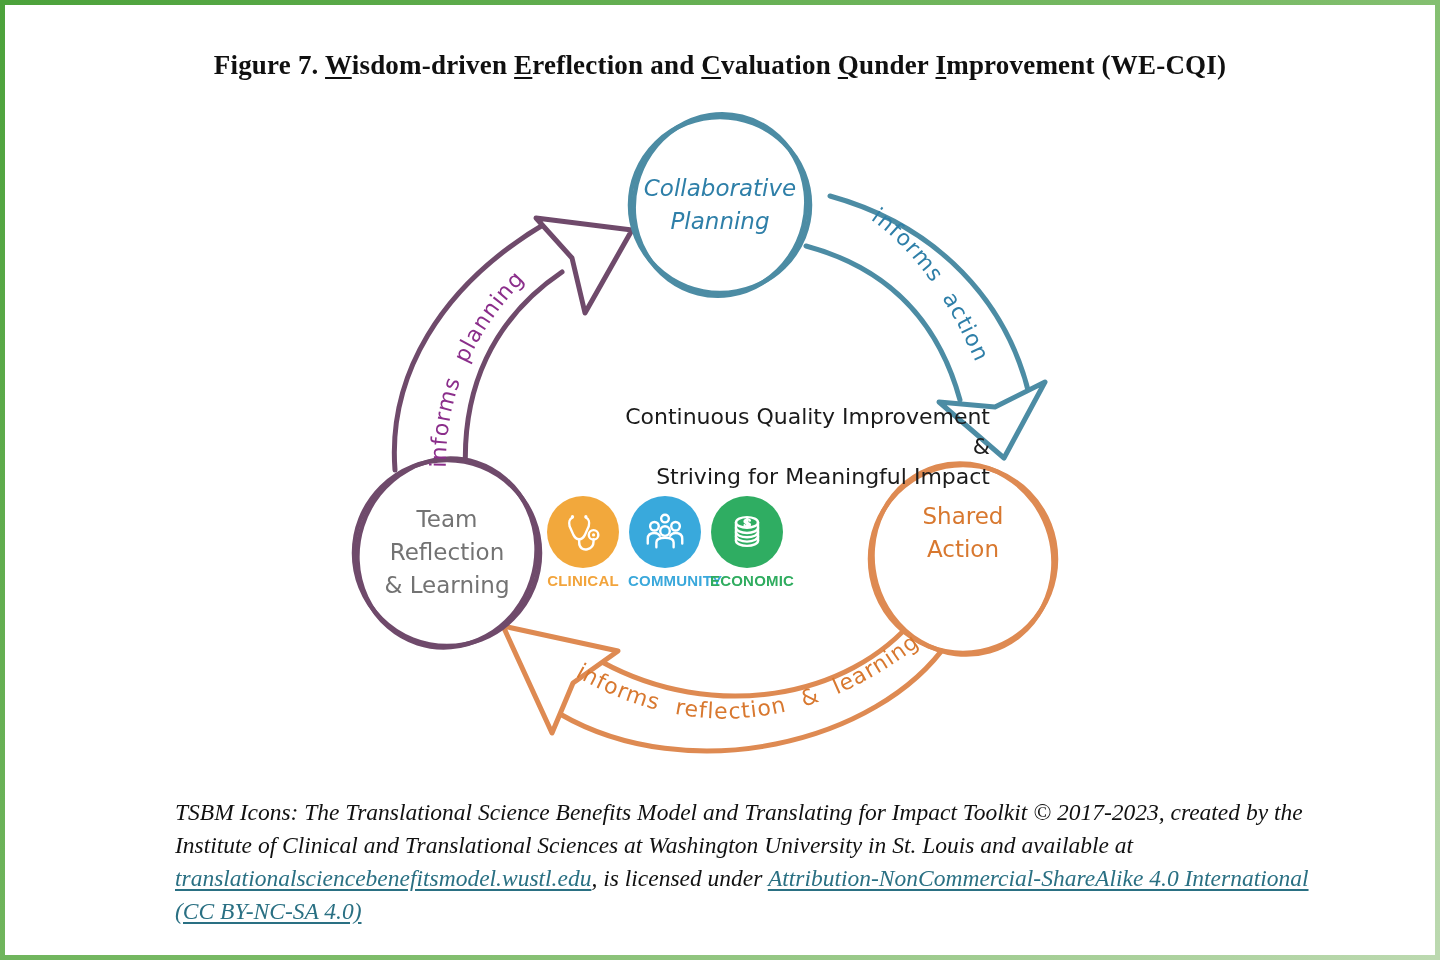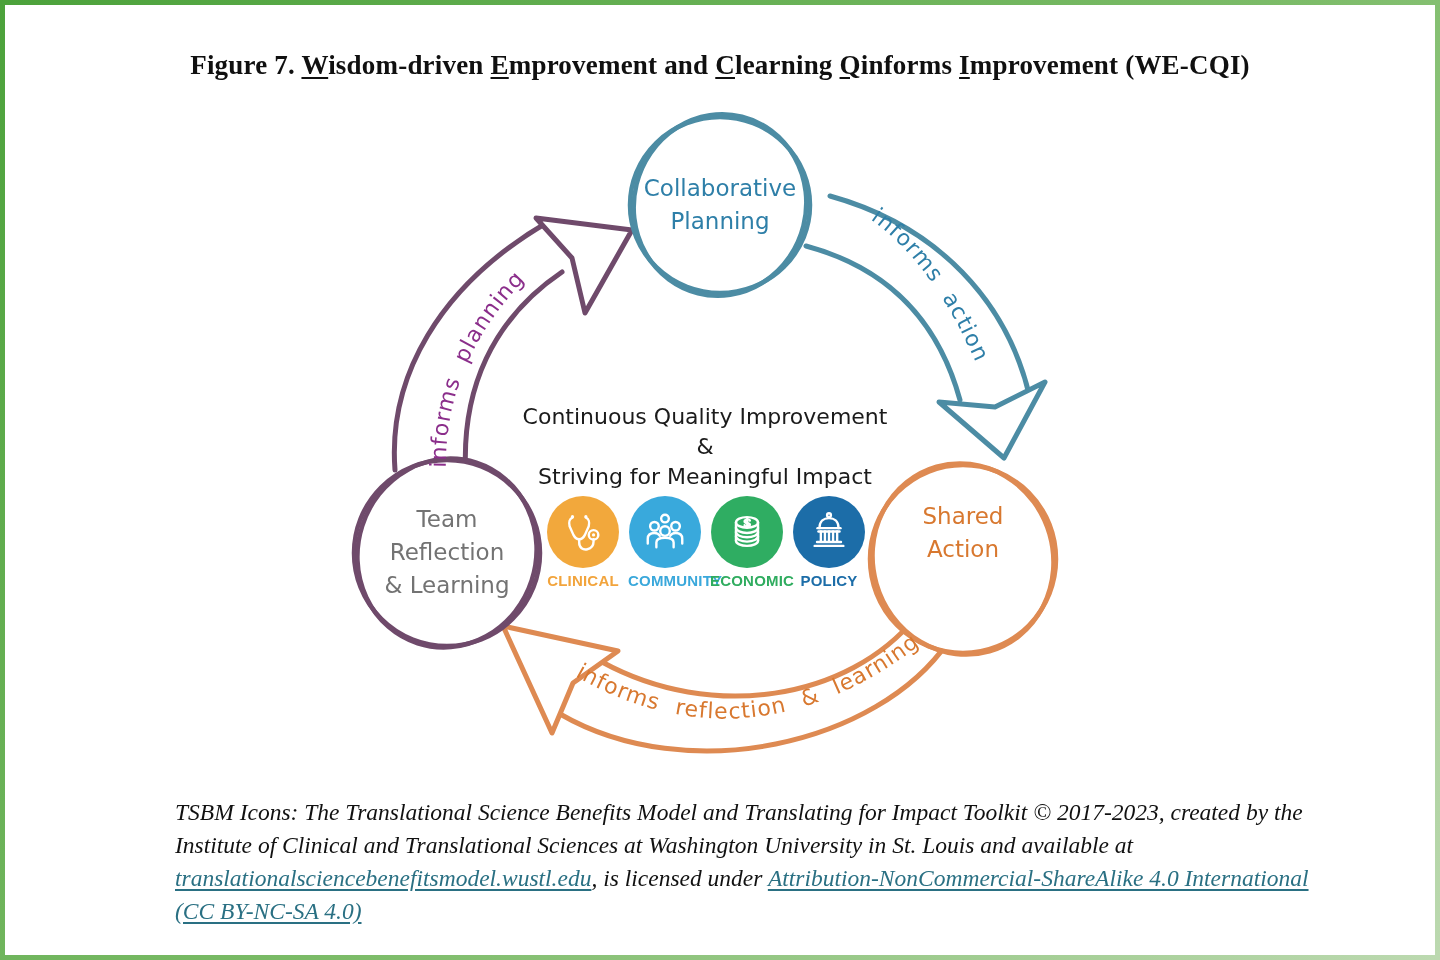--- a/index.html
+++ b/index.html
@@ -25,21 +25,21 @@
   .arrow-label {
     font-family:"DejaVu Sans", sans-serif; font-size:22px;
     letter-spacing:1px; word-spacing:9px;
   }
   .node-label {
     position:absolute; text-align:center; white-space:pre-line;
     font-family:"DejaVu Sans", sans-serif; font-size:23px; line-height:33px;
     z-index:5;
   }
   .center-text {
-    position:absolute; left:420px; top:402px; width:570px; text-align:center;
+    position:absolute; left:420px; top:402px; width:570px; text-align:right;
     font-family:"DejaVu Sans", sans-serif; font-size:22px; line-height:30px;
     color:#1b1b1b; white-space:pre-line; z-index:5;
   }
   .icons-row {
     position:absolute; left:546px; top:496px; display:flex; gap:8px; z-index:6;
   }
   .tsbm-icon { width:74px; text-align:center; }
   .tsbm-icon .bubble {
     width:72px; height:72px; border-radius:50%; margin:0 auto;
     display:flex; align-items:center; justify-content:center;
@@ -54,21 +54,21 @@
     line-height:33px; color:#111111; z-index:5;
   }
   .citation .cite-link { color:#2a7083; text-underline-offset:3px;text-align:center; }
   .gl { fill:none; stroke:#ffffff; stroke-width:2.5; stroke-linecap:round; stroke-linejoin:round; }
 </style>
 </head>
 <body>
 
 <div class="frame"></div>
 
-<div class="fig-title" id="figure-title"><span>Figure 7. </span><span class="u">W</span><span>isdom-driven </span><span class="u">E</span><span>mprovement and </span><span class="u">C</span><span>learning </span><span class="u">Q</span><span>informs </span><span class="u">I</span><span>mprovement (WE-CQI)</span></div>
+<div class="fig-title" id="figure-title"><span>Figure 7. </span><span class="u">W</span><span>isdom-driven </span><span class="u">E</span><span>reflection and </span><span class="u">C</span><span>valuation </span><span class="u">Q</span><span>under </span><span class="u">I</span><span>mprovement (WE-CQI)</span></div>
 
 <svg class="diagram" viewBox="0 0 1440 960">
   <defs>
     <path id="lp-purple" d="M 446,480 Q 440,352 548,258"></path>
     <path id="lp-teal" d="M 862,214 Q 934,258 984,382"></path>
     <path id="lp-orange" d="M 568,672 Q 744,776 916,648"></path>
   </defs>
 
   <g>
     <path class="band" d="M 395,470 C 388,378 438,286 548,222" stroke="#6f4a6b"></path>
@@ -105,21 +105,21 @@
     <textPath href="#lp-purple" startOffset="12">informs planning</textPath>
   </text>
   <text class="arrow-label" fill="#2e7fa8">
     <textPath href="#lp-teal" startOffset="10">informs action</textPath>
   </text>
   <text class="arrow-label" fill="#d8782f">
     <textPath href="#lp-orange" startOffset="8">informs reflection &amp; learning</textPath>
   </text>
 </svg>
 
-<div class="node-label" style="left: 620px; top: 172px; width: 200px; color: rgb(46, 127, 168);">Collaborative
+<div class="node-label" style="left: 620px; top: 172px; width: 200px; color: rgb(46, 127, 168); font-style: italic;">Collaborative
 Planning</div>
 
 <div class="node-label" style="left: 347px; top: 503px; width: 200px; color: #737373;">Team
 Reflection
 &amp; Learning</div>
 
 <div class="node-label" style="left: 863px; top: 500px; width: 200px; color: rgb(216, 120, 47);">Shared
 Action</div>
 
 <div class="center-text">Continuous Quality Improvement
@@ -168,34 +168,16 @@
         <path class="gl" d="M 12.5,24 A 11.5 5.5 0 0 0 35.5,24"></path>
         <path class="gl" d="M 12.5,28.5 A 11.5 5.5 0 0 0 35.5,28.5"></path>
         <path class="gl" d="M 12.5,33 A 11.5 5.5 0 0 0 35.5,33"></path>
         <path class="gl" d="M 27,12 C 27,10.8 21.5,10.8 21.5,13 C 21.5,15.2 27,14.6 27,16.4 C 27,18.3 21.5,18.3 21.5,17"></path>
         <path class="gl" d="M 24.3,10.2 L 24.3,18.8"></path>
       </svg>
     </div>
     <div class="lbl" style="color: rgb(47, 172, 95);">ECONOMIC</div>
   </div>
 
-  <div class="tsbm-icon">
-    <div class="bubble" style="background-color: rgb(28, 109, 168);">
-      <svg width="46" height="46" viewBox="0 0 48 48">
-        <circle class="gl" cx="24" cy="6.5" r="2"></circle>
-        <path class="gl" d="M 14,20 C 14,12.5 19,9.5 24,9.5 C 29,9.5 34,12.5 34,20"></path>
-        <path class="gl" d="M 12,20 L 36,20"></path>
-        <path class="gl" d="M 13,23.5 L 35,23.5"></path>
-        <path class="gl" d="M 15.5,23.5 L 15.5,34"></path>
-        <path class="gl" d="M 19.75,23.5 L 19.75,34"></path>
-        <path class="gl" d="M 24,23.5 L 24,34"></path>
-        <path class="gl" d="M 28.25,23.5 L 28.25,34"></path>
-        <path class="gl" d="M 32.5,23.5 L 32.5,34"></path>
-        <path class="gl" d="M 11.5,34.5 L 36.5,34.5"></path>
-        <path class="gl" d="M 9,38.5 L 39,38.5"></path>
-      </svg>
-    </div>
-    <div class="lbl" style="color: rgb(28, 109, 168);">POLICY</div>
-  </div>
 
 </div>
 
 <p class="citation" id="citation-text"><span>TSBM Icons: The Translational Science Benefits Model and Translating for Impact Toolkit © 2017-2023, created by the Institute of Clinical and Translational Sciences at Washington University in St. Louis and available at </span><a class="cite-link" href="#">translationalsciencebenefitsmodel.wustl.edu</a><span>, is licensed under </span><a class="cite-link" href="#">Attribution-NonCommercial-ShareAlike 4.0 International (CC BY-NC-SA 4.0)</a></p>
 
 </body></html>

